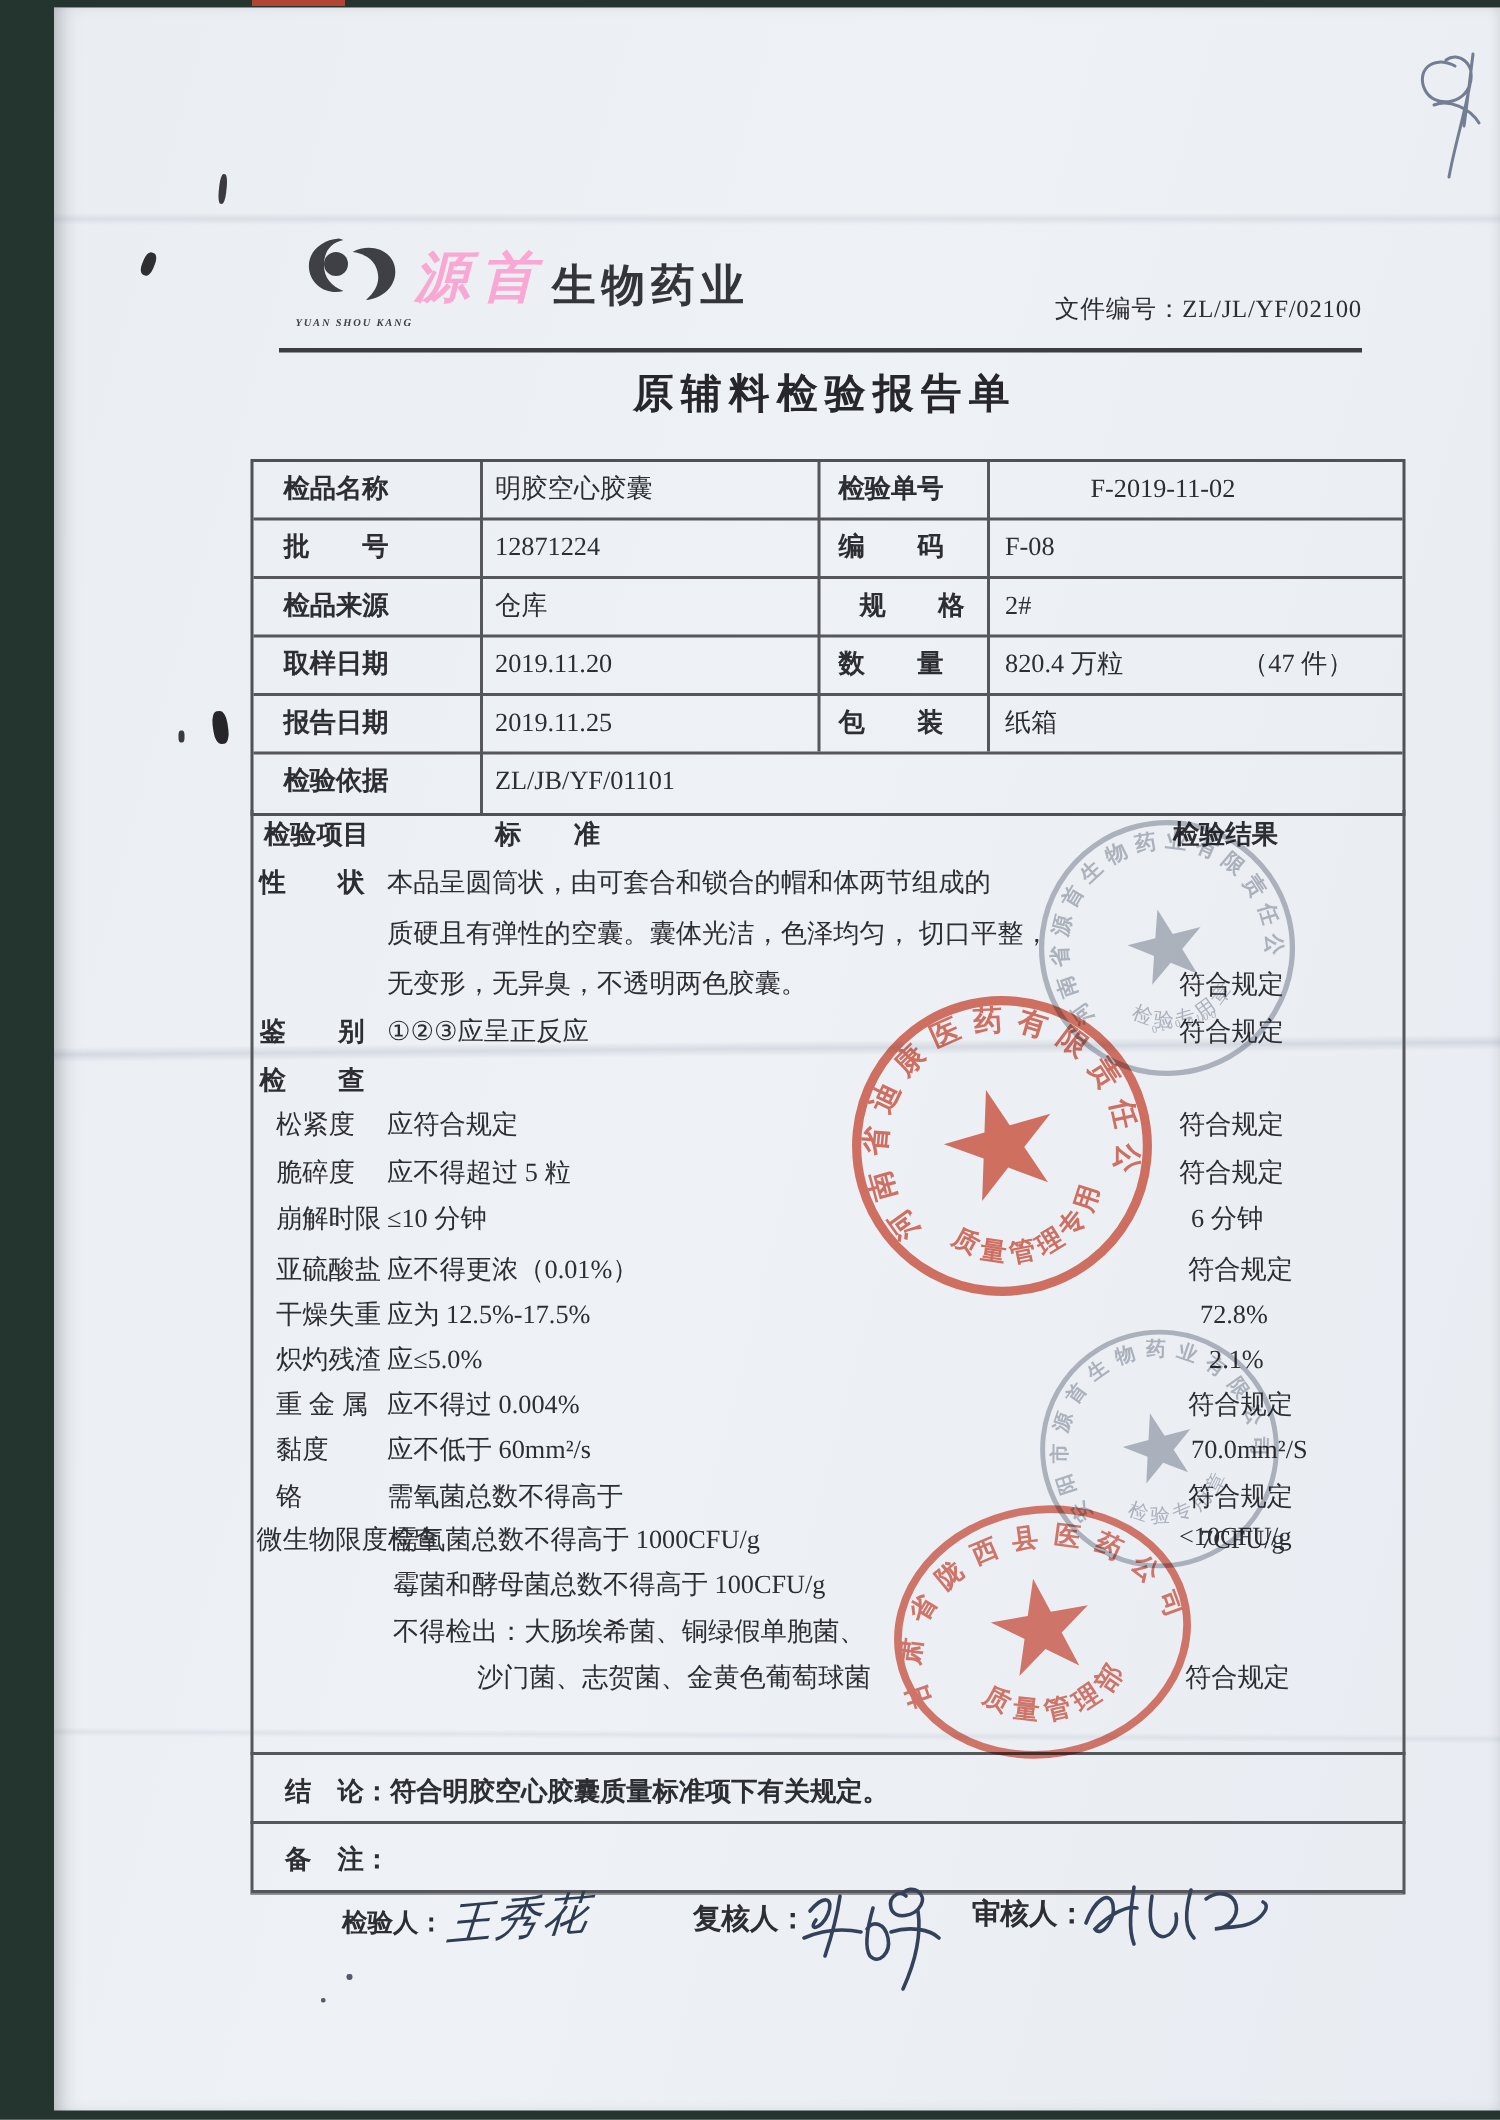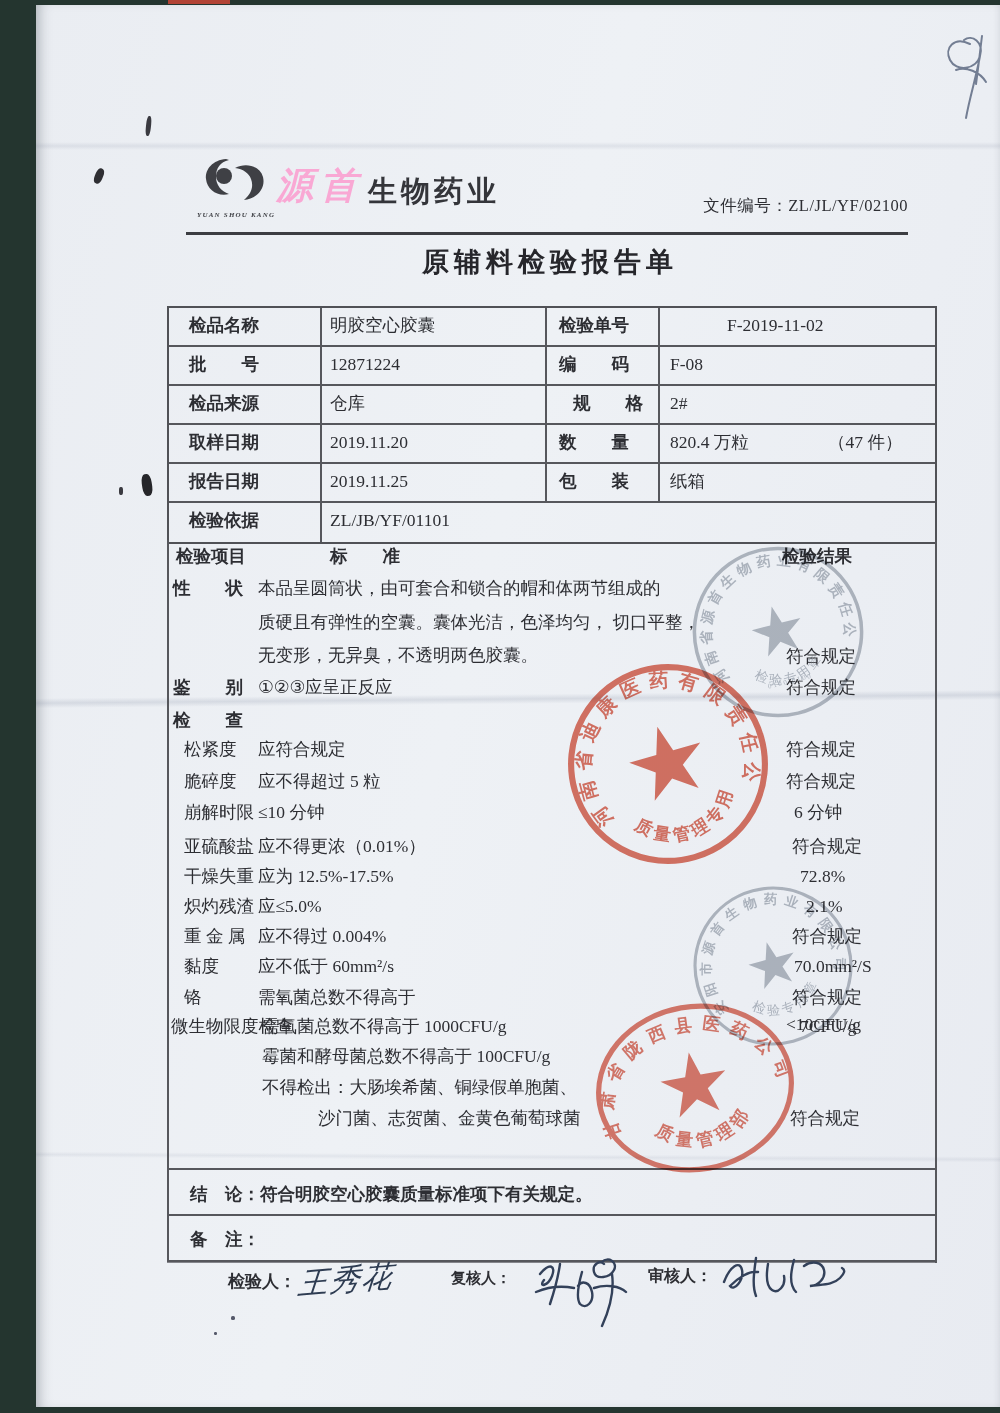--- a/index.html
+++ b/index.html
@@ -178,25 +178,25 @@
 <div class="rowbox" style="top:1214px;height:44px;border-bottom:3px solid #56575c;"></div>
 <div class="hrule" style="left:167px;top:1262px;width:768px;height:1px;background:#85868c;"></div>
 
 <span class="t semib" style="left:190px;top:1184px;">
   <span>结　论：</span><span>符合明胶空心胶囊质量标准项下有关规定。</span>
 </span>
 <span class="t semib" style="left:190px;top:1229px;">备　注：</span>
 
 <span class="t semib" style="left:228px;top:1272px;font-size:17px;">检验人：</span>
 <span class="t hand" style="left:298px;top:1262px;">王秀花</span>
-<span class="t semib" style="left:451px;top:1269px;font-size:15px;">复核人：</span>
+<span class="t semib" style="left:462px;top:1269px;font-size:19px;">复核人：</span>
 <svg style="position:absolute;left:530px;top:1252px;" width="110" height="78" viewBox="0 0 110 78">
   <path d="M10,22 C20,10 26,14 22,24 C18,34 8,36 14,28 M6,40 C20,34 34,34 44,36 M30,12 C28,26 24,40 20,52 M52,20 C48,34 46,46 50,52 C56,58 64,50 62,40 C60,30 52,28 48,34 M74,12 C70,8 62,12 64,20 C66,28 80,26 84,18 C88,10 78,4 72,10 M82,22 C84,36 82,52 72,74 M64,36 C76,32 90,34 96,40" fill="none" stroke="#33415a" stroke-width="2.4" stroke-linecap="round"></path>
 </svg>
-<span class="t semib" style="left:648px;top:1266px;font-size:16px;">审核人：</span>
+<span class="t semib" style="left:648px;top:1266px;font-size:19px;">审核人：</span>
 <svg style="position:absolute;left:716px;top:1248px;" width="140" height="60" viewBox="0 0 140 60">
   <path d="M8,34 C14,18 24,12 26,22 C28,32 18,44 14,38 C22,30 34,22 42,24 M40,10 C38,24 36,38 40,48 M52,16 C50,28 50,38 56,42 C62,46 70,38 68,28 M78,12 C74,26 74,38 80,44 M88,18 C96,12 106,14 108,22 C110,30 102,38 94,38 C104,36 116,38 124,30 C128,26 130,22 126,20" fill="none" stroke="#33415a" stroke-width="2.4" stroke-linecap="round"></path>
 </svg>
 
 <svg class="stamp" style="left:690px;top:544px;opacity:.62;transform:rotate(-14deg);" width="176" height="176" viewBox="0 0 200 200">
   <defs>
     <path id="ringA" d="M 34.2,138 A 76,76 0 1,1 165.8,138"></path>
     <path id="botA" d="M 56,138 A 56,56 0 0,0 144,138"></path>
   </defs>
   <circle cx="100" cy="100" r="95" fill="none" stroke="#8d96a2" stroke-width="4"></circle>

